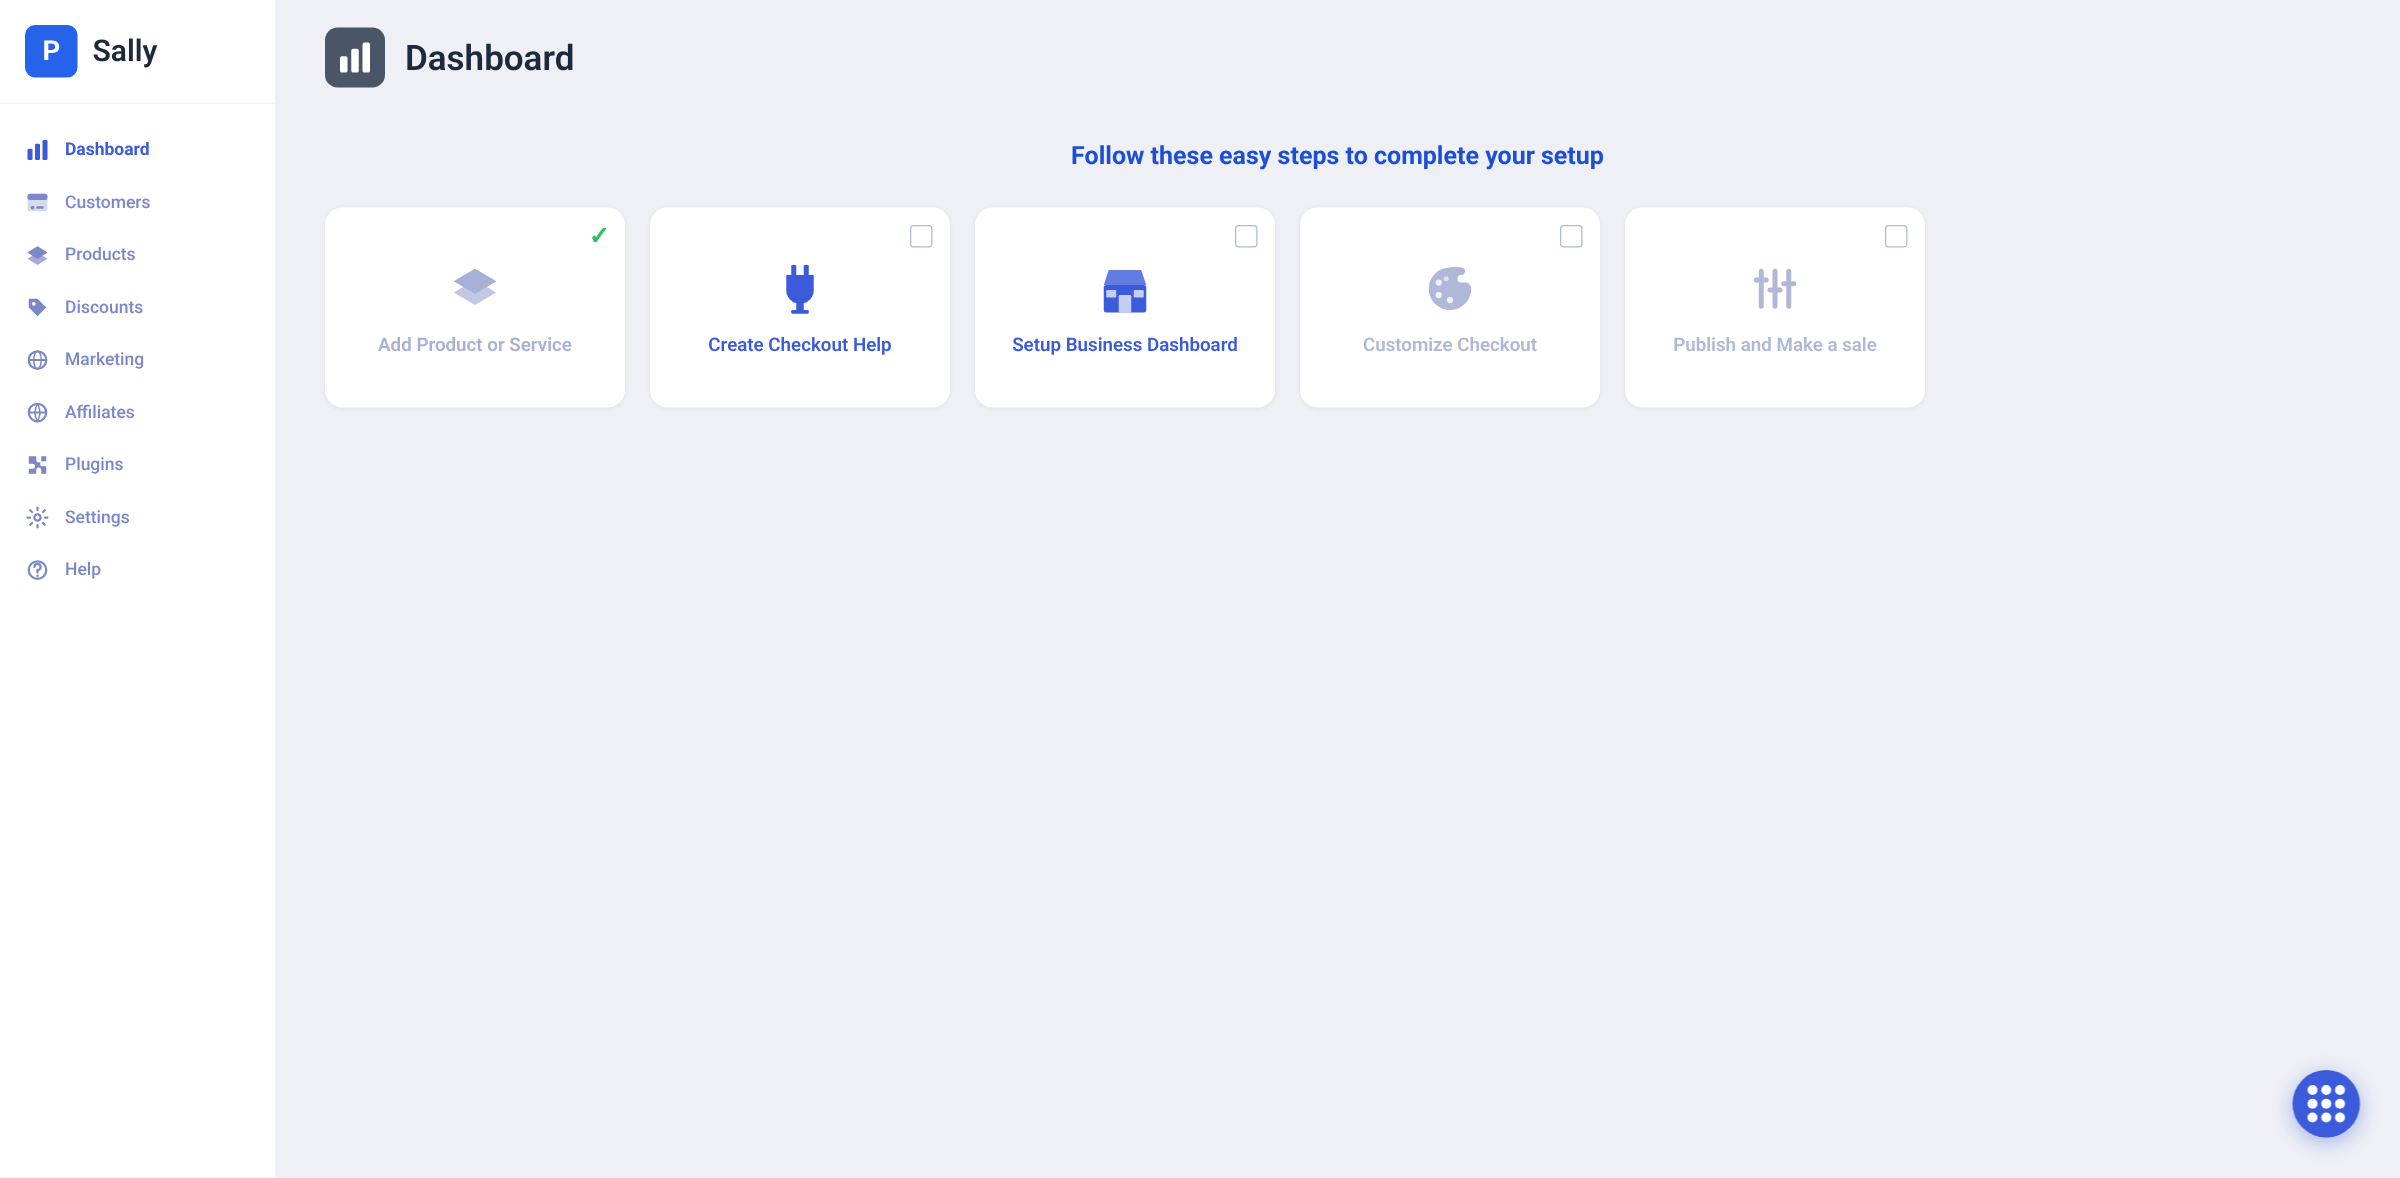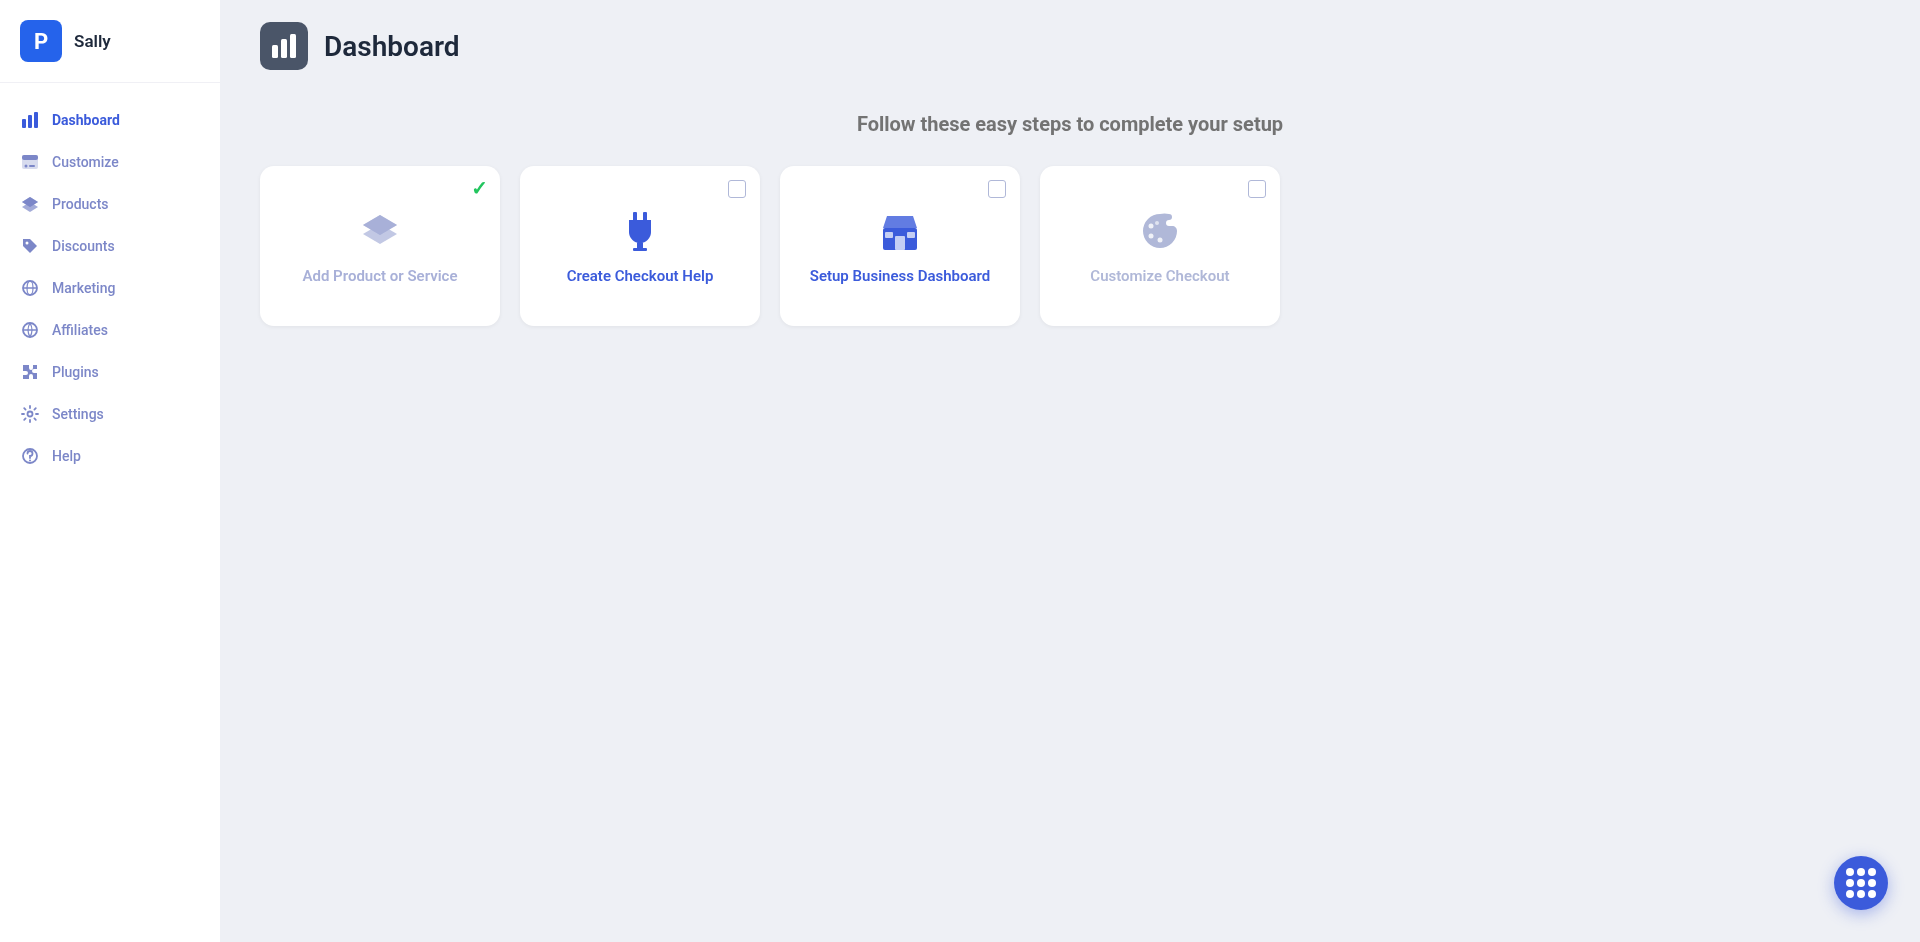--- a/index.html
+++ b/index.html
@@ -40,21 +40,21 @@
       display: flex;
       align-items: center;
       justify-content: center;
       color: white;
       font-size: 22px;
       font-weight: bold;
       flex-shrink: 0;
     }
 
     .sidebar-username {
-      font-size: 17px;
+      font-size: 24px;
       font-weight: 600;
       color: #1e293b;
     }
 
     .sidebar-nav {
       padding: 16px 0;
       display: flex;
       flex-direction: column;
     }
 
@@ -126,21 +126,21 @@
 
     .main-body {
       flex: 1;
       padding: 20px 40px 40px;
     }
 
     .setup-heading {
       text-align: center;
       font-size: 20px;
       font-weight: 700;
-      color: #737373;
+      color: #1d4ed8;
       margin-bottom: 30px;
     }
 
     .steps-row {
       display: flex;
       gap: 20px;
       justify-content: flex-start;
       align-items: stretch;
     }
 
@@ -264,21 +264,21 @@
 
     <div class="sidebar-item">
       <span class="icon">
         <svg width="18" height="18" viewBox="0 0 18 18" fill="currentColor">
           <rect x="1" y="2" width="16" height="14" rx="2" opacity="0.3"></rect>
           <rect x="1" y="2" width="16" height="5" rx="2"></rect>
           <circle cx="5" cy="13" r="1.5"></circle>
           <rect x="8" y="12" width="6" height="2" rx="1"></rect>
         </svg>
       </span>
-      <span>Customize</span>
+      <span>Customers</span>
     </div>
 
     <div class="sidebar-item">
       <span class="icon">
         <svg width="18" height="18" viewBox="0 0 18 18" fill="currentColor">
           <polygon points="9,2 17,7 9,12 1,7" opacity="0.5"></polygon>
           <polygon points="9,7 17,12 9,17 1,12" opacity="0.7"></polygon>
           <polygon points="9,2 17,7 9,12 1,7"></polygon>
         </svg>
       </span>
@@ -416,20 +416,35 @@
             <path d="M21 4a17 17 0 1 0 17 17c0-3-2-5-5-5h-3c-2 0-3-1-3-3s1-3 3-3a3 3 0 0 0 0-6 17 17 0 0 0-9 0z"></path>
             <circle cx="12" cy="16" r="2.5" fill="white" opacity="0.8"></circle>
             <circle cx="12" cy="26" r="2.5" fill="white" opacity="0.8"></circle>
             <circle cx="21" cy="30" r="2.5" fill="white" opacity="0.8"></circle>
             <circle cx="18" cy="13" r="2" fill="white" opacity="0.6"></circle>
           </svg>
         </div>
         <span class="step-label">Customize Checkout</span>
       </div>
 
+      <div class="step-card muted">
+        <div class="step-card-checkbox"></div>
+        <div class="step-icon">
+          <svg width="42" height="42" viewBox="0 0 42 42" fill="currentColor">
+
+            <rect x="8" y="5" width="4" height="32" rx="2"></rect>
+            <rect x="19" y="5" width="4" height="32" rx="2"></rect>
+            <rect x="30" y="5" width="4" height="32" rx="2"></rect>
+            <rect x="4" y="12" width="12" height="4" rx="2"></rect>
+            <rect x="15" y="20" width="12" height="4" rx="2"></rect>
+            <rect x="26" y="15" width="12" height="4" rx="2"></rect>
+          </svg>
+        </div>
+        <span class="step-label">Publish and Make a sale</span>
+      </div>
 
     </div>
 
   </div>
 
 </main>
 
 <div class="fab">
   <div class="fab-icon">
     <div class="fab-dot"></div>

